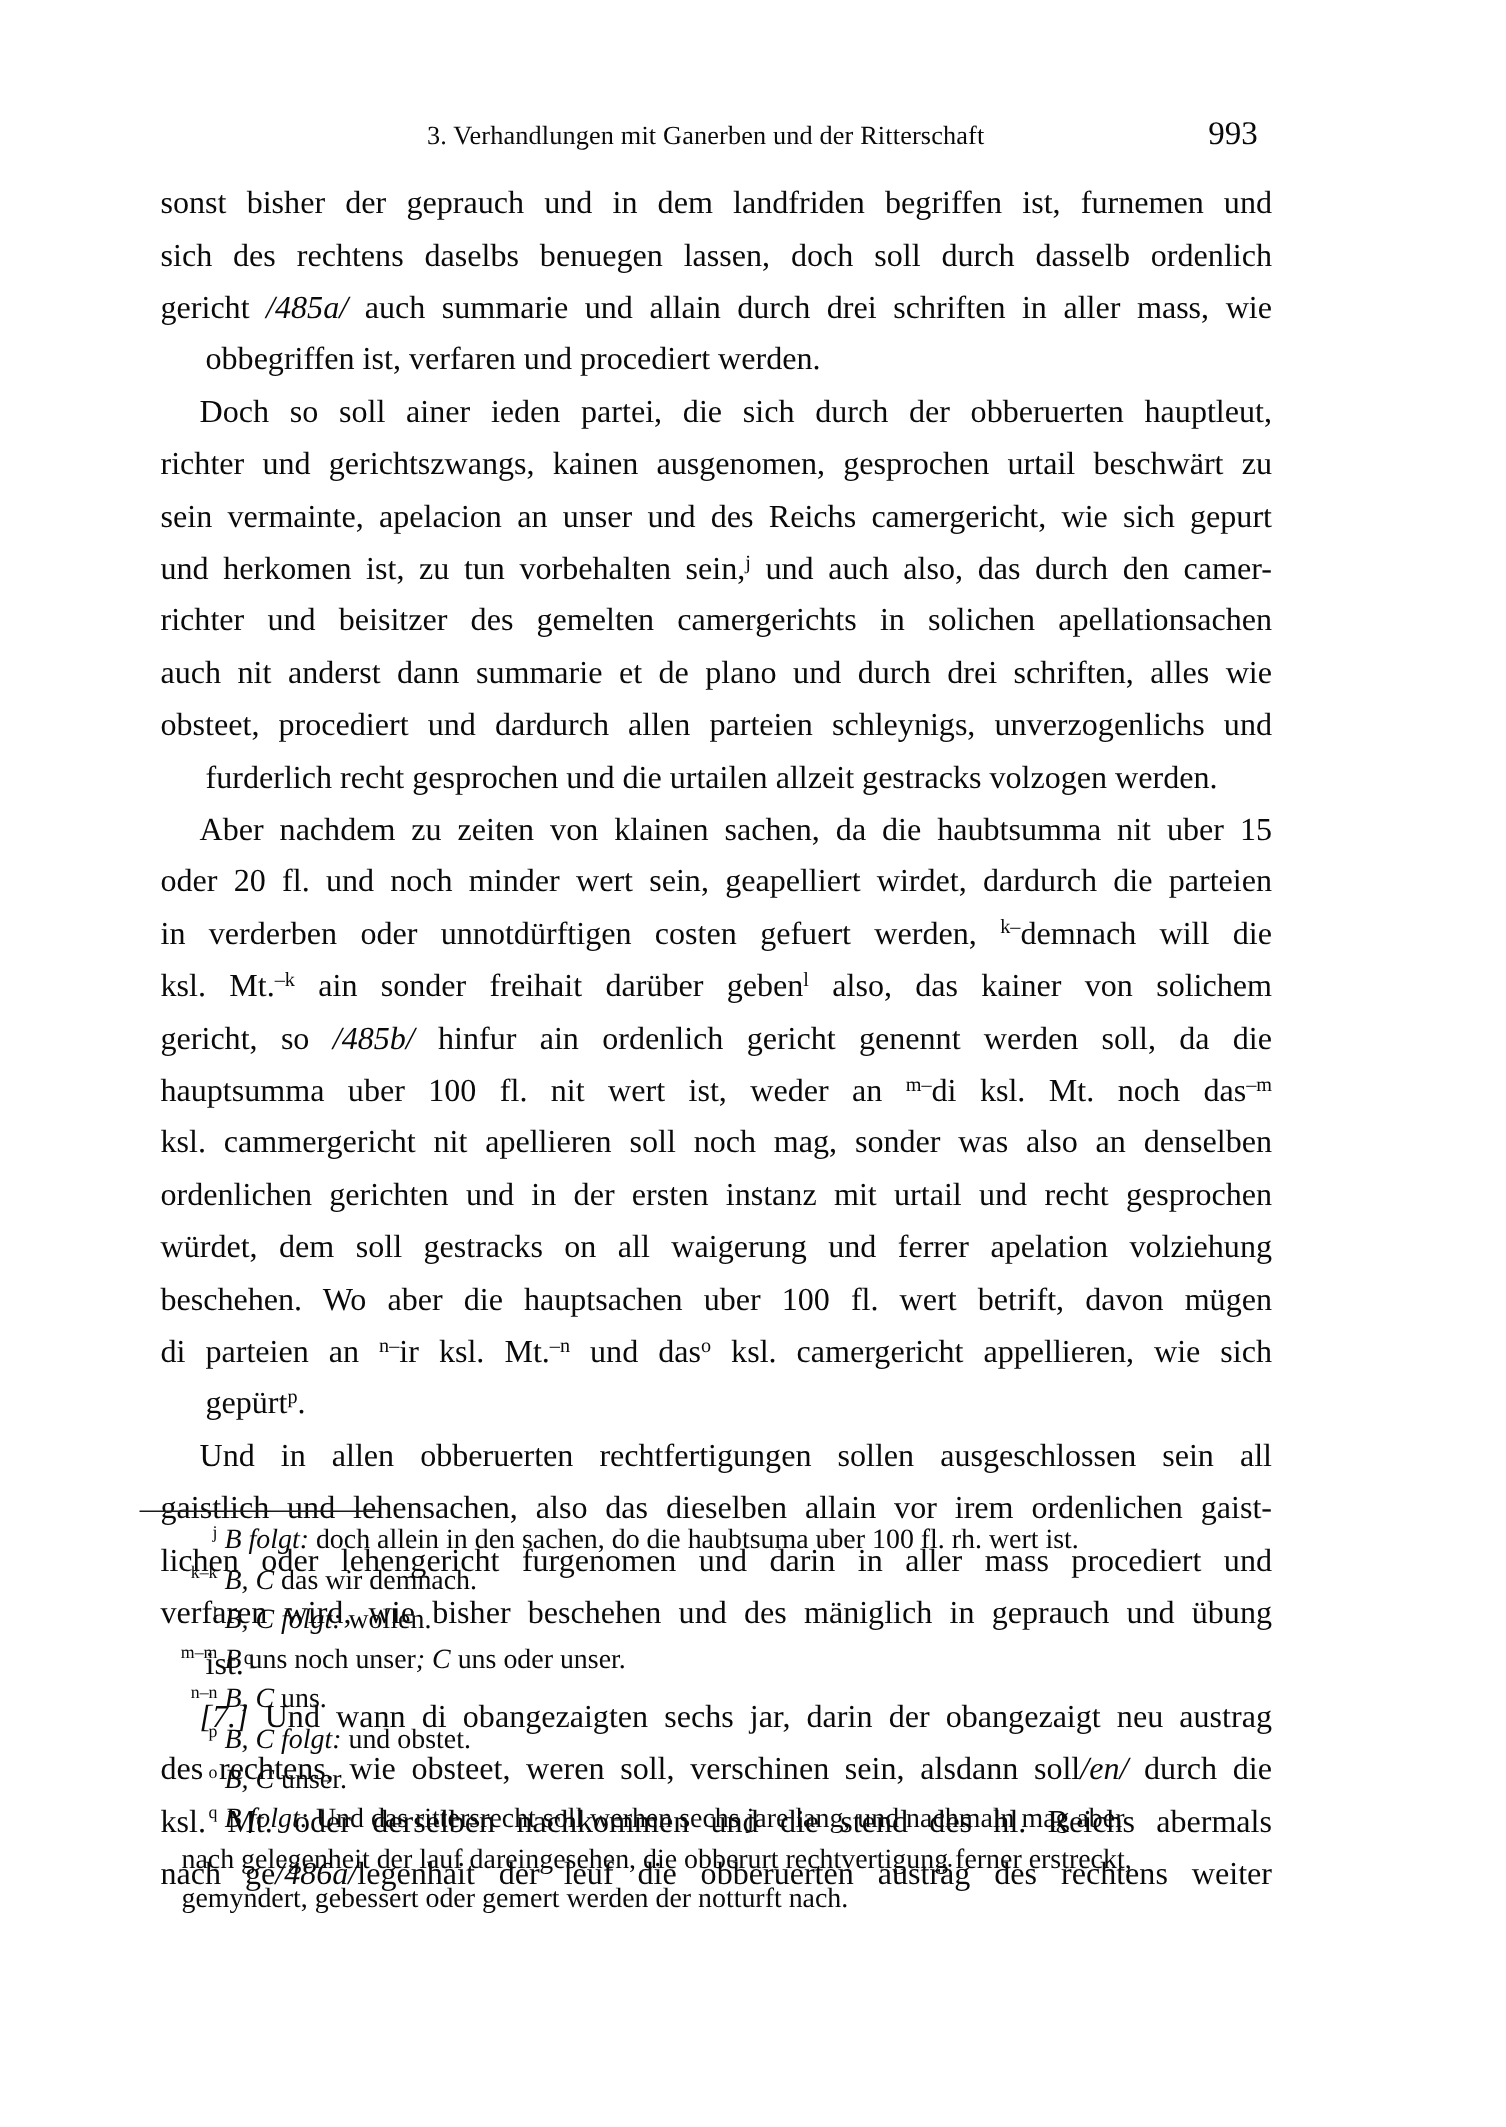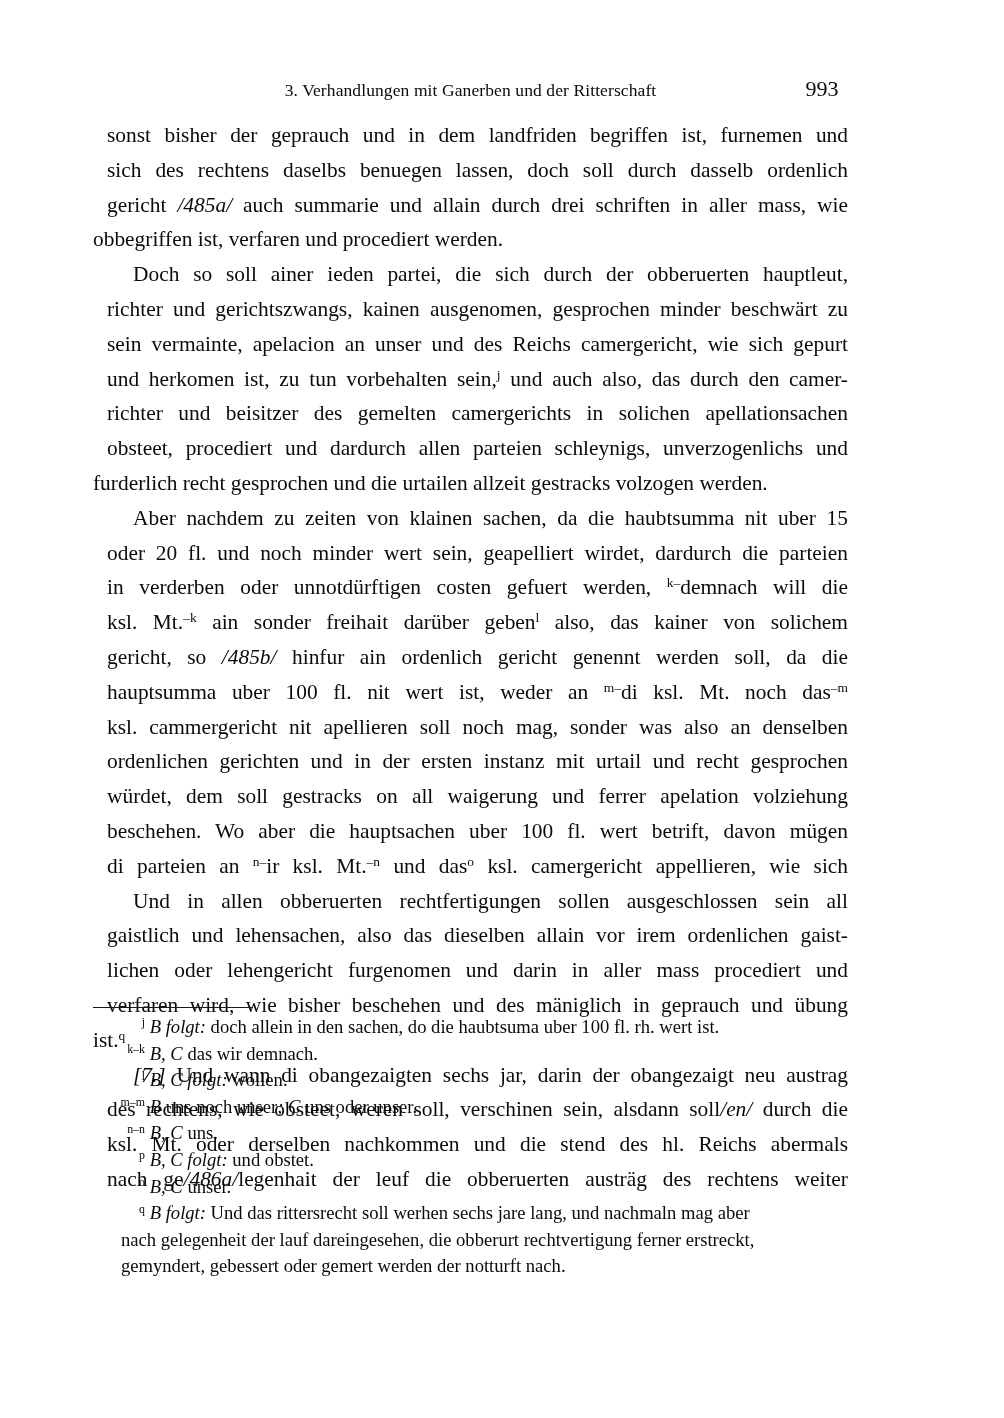--- a/index.html
+++ b/index.html
@@ -69,20 +69,21 @@
   }
   
   span.ln.j {
     text-align: justify;
     text-align-last: justify;
     margin-left: 14px;
   }
   span.ln.l {
     text-align: left;
     text-align-last: left;
+    margin-left: 44px;
   }
   span.ln.ind {
     padding-left: 26px;
   }
   i, .it { font-style: italic; }
   sup {
     font-size: 0.63em;
     line-height: 0;
     vertical-align: 0.52em;
   }
@@ -136,40 +137,42 @@
 
     <p class="para first">
       <span class="ln j">sonst bisher der geprauch und in dem landfriden begriffen ist, furnemen und</span>
       <span class="ln j">sich des rechtens daselbs benuegen lassen, doch soll durch dasselb ordenlich</span>
       <span class="ln j">gericht <i>/485a/</i> auch summarie und allain durch drei schriften in aller mass, wie</span>
       <span class="ln l">obbegriffen ist, verfaren und procediert werden.</span>
     </p>
 
     <p class="para">
       <span class="ln j ind">Doch so soll ainer ieden partei, die sich durch der obberuerten hauptleut,</span>
-      <span class="ln j">richter und gerichtszwangs, kainen ausgenomen, gesprochen minder beschwärt zu</span>
+      <span class="ln j">richter und gerichtszwangs, kainen ausgenomen, gesprochen urtail beschwärt zu</span>
       <span class="ln j">sein vermainte, apelacion an unser und des Reichs camergericht, wie sich gepurt</span>
       <span class="ln j">und herkomen ist, zu tun vorbehalten sein,<sup>j</sup>&nbsp;und auch also, das durch den camer-</span>
       <span class="ln j">richter und beisitzer des gemelten camergerichts in solichen apellationsachen</span>
+      <span class="ln j">auch nit anderst dann summarie et de plano und durch drei schriften, alles wie</span>
       <span class="ln j">obsteet, procediert und dardurch allen parteien schleynigs, unverzogenlichs und</span>
       <span class="ln l">furderlich recht gesprochen und die urtailen allzeit gestracks volzogen werden.</span>
     </p>
 
     <p class="para">
       <span class="ln j ind">Aber nachdem zu zeiten von klainen sachen, da die haubtsumma nit uber 15</span>
       <span class="ln j">oder 20 fl. und noch minder wert sein, geapelliert wirdet, dardurch die parteien</span>
       <span class="ln j">in verderben oder unnotdürftigen costen gefuert werden, <sup>k–</sup>demnach will die</span>
       <span class="ln j">ksl. Mt.<sup>–k</sup> ain sonder freihait darüber geben<sup>l</sup> also, das kainer von solichem</span>
       <span class="ln j">gericht, so <i>/485b/</i> hinfur ain ordenlich gericht genennt werden soll, da die</span>
       <span class="ln j">hauptsumma uber 100 fl. nit wert ist, weder an <sup>m–</sup>di ksl. Mt. noch das<sup>–m</sup></span>
       <span class="ln j">ksl. cammergericht nit apellieren soll noch mag, sonder was also an denselben</span>
       <span class="ln j">ordenlichen gerichten und in der ersten instanz mit urtail und recht gesprochen</span>
       <span class="ln j">würdet, dem soll gestracks on all waigerung und ferrer apelation volziehung</span>
       <span class="ln j">beschehen. Wo aber die hauptsachen uber 100 fl. wert betrift, davon mügen</span>
       <span class="ln j">di parteien an <sup>n–</sup>ir ksl. Mt.<sup>–n</sup> und das<sup>o</sup> ksl. camergericht appellieren, wie sich</span>
+      <span class="ln l">gepürt<sup>p</sup>.</span>
     </p>
 
     <p class="para">
       <span class="ln j ind">Und in allen obberuerten rechtfertigungen sollen ausgeschlossen sein all</span>
       <span class="ln j">gaistlich und lehensachen, also das dieselben allain vor irem ordenlichen gaist-</span>
       <span class="ln j">lichen oder lehengericht furgenomen und darin in aller mass procediert und</span>
       <span class="ln j">verfaren wird, wie bisher beschehen und des mäniglich in geprauch und übung</span>
       <span class="ln l">ist.<sup>q</sup></span>
     </p>
 

